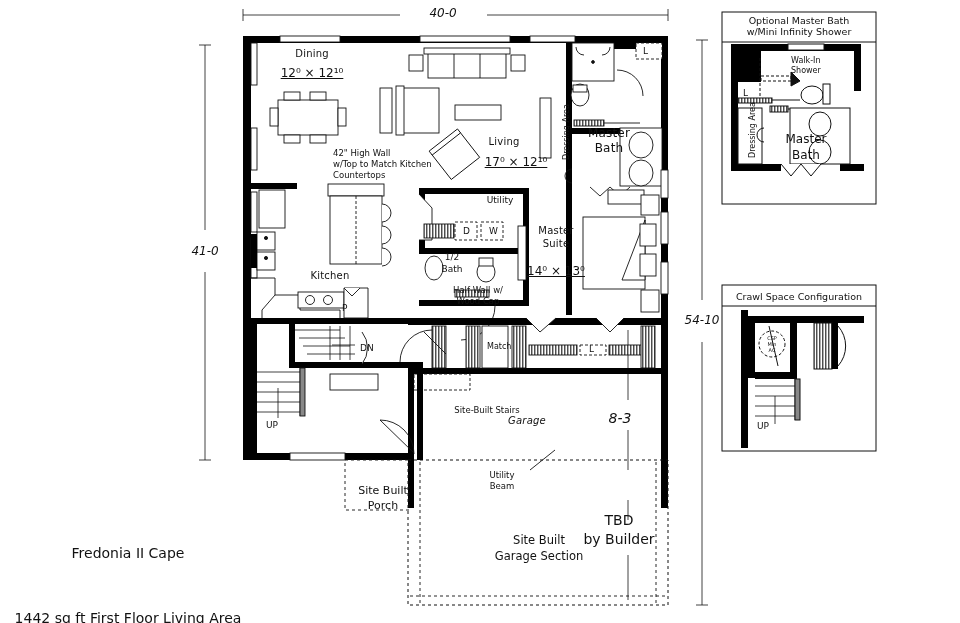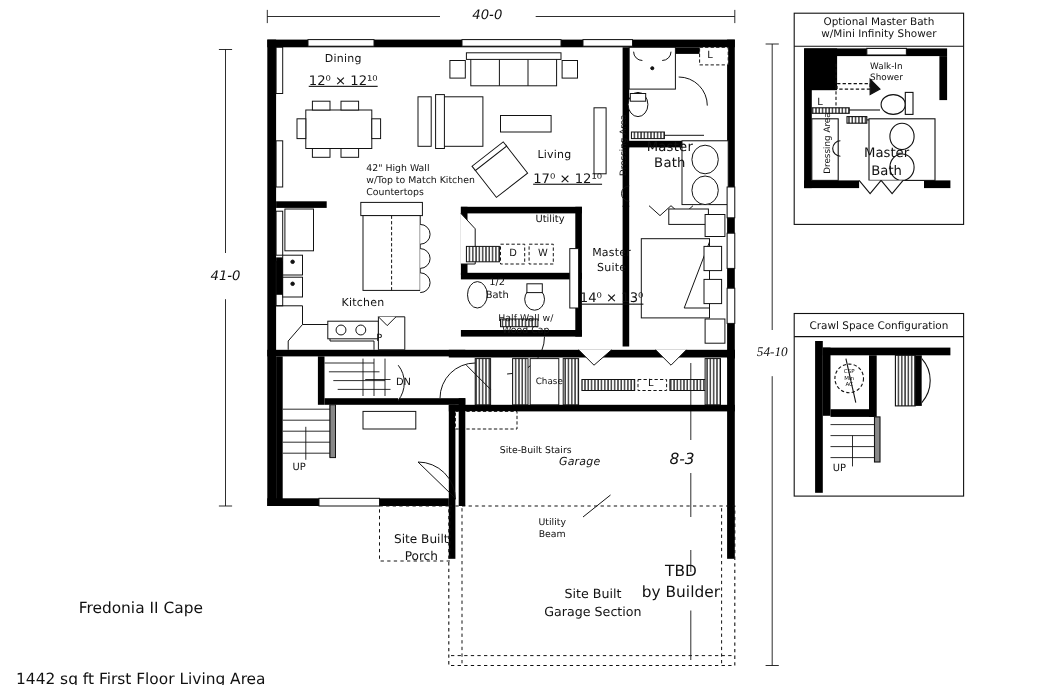--- a/index.html
+++ b/index.html
@@ -314,42 +314,42 @@
 <div class="lbl room-dim ctr" style="left:556px;top:264px;">14⁰ × 13⁰</div>
 
 <div class="lbl room-name ctr" style="left:527px;top:415px;font-style:italic;">Garage</div>
 
 <div class="lbl tiny vert" style="left:562px;top:160px;">Dressing Area</div>
 <div class="lbl tiny-b" style="left:643px;top:46px;">L</div>
 <div class="lbl tiny-b" style="left:589px;top:344px;">L</div>
 <div class="lbl tiny-b" style="left:342px;top:303px;">P</div>
 <div class="lbl tiny-b" style="left:463px;top:226px;">D</div>
 <div class="lbl tiny-b" style="left:489px;top:226px;">W</div>
-<div class="lbl tiny" style="left:487px;top:342px;">Chase</div>
+<div class="lbl tiny" style="left:487px;top:342px;">Match</div>
 <div class="lbl tiny-b" style="left:360px;top:343px;">DN</div>
 <div class="lbl tiny-b" style="left:266px;top:420px;">UP</div>
 
 <div class="lbl note ctr" style="left:388px;top:148px;width:110px;white-space:pre-line;text-align:left;">42" High Wall
 w/Top to Match Kitchen
 Countertops</div>
 <div class="lbl note ctr" style="left:478px;top:285px;width:90px;white-space:pre-line;text-align:center;">Half Wall w/
 Wood Cap</div>
 <div class="lbl note ctr" style="left:487px;top:405px;">Site-Built Stairs</div>
 <div class="lbl note ctr" style="left:502px;top:470px;width:70px;white-space:pre-line;text-align:center;">Utility
 Beam</div>
 <div class="lbl ctr" style="left:383px;top:484px;width:70px;white-space:pre-line;text-align:center;font-size:11px;line-height:1.35;">Site Built
 Porch</div>
 <div class="lbl ctr" style="left:539px;top:533px;width:130px;white-space:pre-line;text-align:center;font-size:11.5px;line-height:1.35;">Site Built
 Garage Section</div>
 <div class="lbl ctr" style="left:619px;top:511px;width:110px;white-space:pre-line;text-align:center;font-size:14px;line-height:1.35;">TBD
 by Builder</div>
 
 <div class="lbl dimtxt ctr" style="left:443px;top:6px;">40-0</div>
 <div class="lbl dimtxt ctr" style="left:205px;top:244px;">41-0</div>
-<div class="lbl dimtxt ctr" style="left:702px;top:313px;font-family:Liberation Serif, serif;">54-10</div>
+<div class="lbl dimtxt ctr" style="left:702px;top:313px;">54-10</div>
 <div class="lbl dimtxt ctr" style="left:620px;top:410px;font-size:14px;">8-3</div>
 
 <div class="lbl inset-title ctr" style="left:799px;top:15px;width:150px;white-space:pre-line;">Optional Master Bath
 w/Mini Infinity Shower</div>
 <div class="lbl ctr" style="left:806px;top:132px;width:70px;white-space:pre-line;text-align:center;font-size:12px;line-height:1.3;">Master
 Bath</div>
 <div class="lbl tiny ctr" style="left:815px;top:56px;width:48px;white-space:pre-line;">Walk-In
 Shower</div>
 <div class="lbl tiny vert" style="left:748px;top:158px;">Dressing Area</div>
 <div class="lbl tiny-b" style="left:743px;top:88px;">L</div>

